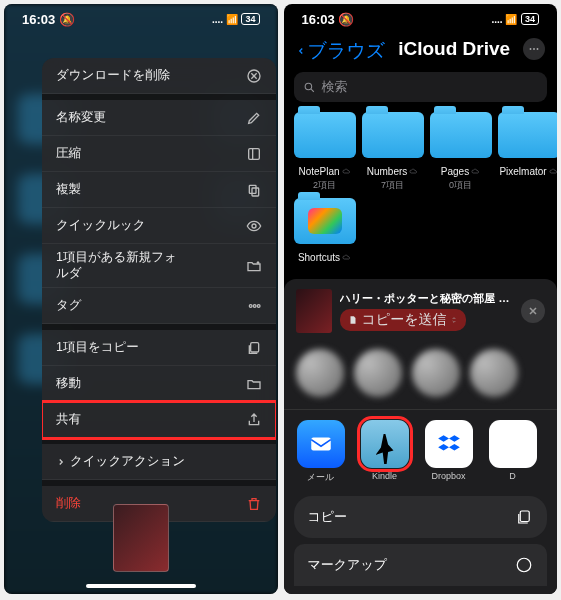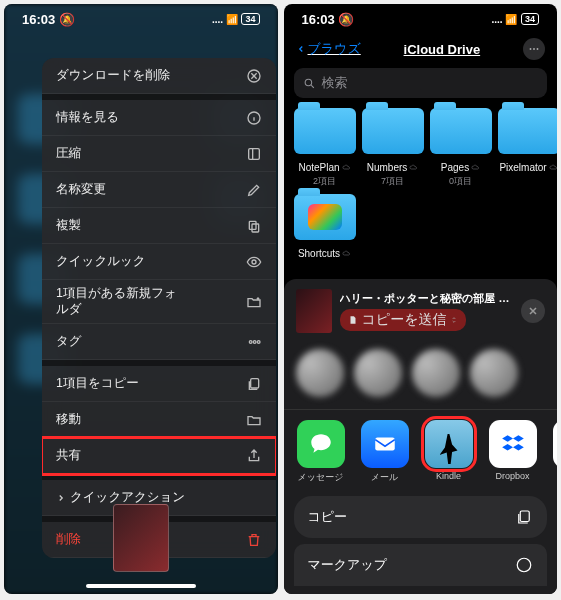--- a/index.html
+++ b/index.html
@@ -90,22 +90,22 @@
   .home-indicator {
     position: absolute;
     bottom: 6px; left: 50%;
     transform: translateX(-50%);
     width: 110px; height: 4px;
     background: #fff; border-radius: 3px;
   }
 
   
   .nav-row {
-    display: flex; align-items: center; justify-content: space-between;
-    padding: 4px 12px; font-size: 13px; text-decoration: underline;
+    display: flex; align-items: flex-start; justify-content: space-between;
+    padding: 4px 12px; font-size: 19px;
   }
   .nav-back { color: #0a84ff; display: flex; align-items: center; gap: 2px; }
   .nav-title { font-weight: 600; color: #fff; }
   .nav-more {
     width: 22px; height: 22px; border-radius: 50%;
     background: #2c2c2e; display: flex; align-items: center; justify-content: center;
   }
   .search-bar {
     margin: 4px 10px;
     background: #1c1c1e;
@@ -242,37 +242,30 @@
     <div class="context-menu">
       <div class="menu-item">
         <span>ダウンロードを削除</span>
         <svg class="icon" viewBox="0 0 24 24" fill="none" stroke="#ccc" stroke-width="2">
             <circle cx="12" cy="12" r="9"></circle>
             <path d="M8 8l8 8M16 8l-8 8"></path>
           </svg>
       </div>
       <div class="menu-group-break"></div>
       <div class="menu-item">
-        <span>情報を見る</span>
-        <svg class="icon" viewBox="0 0 24 24" fill="none" stroke="#ccc" stroke-width="2">
-            <circle cx="12" cy="12" r="9"></circle>
-            <path d="M12 8h.01M12 11v5"></path>
+        <span>名称変更</span>
+        <svg class="icon" viewBox="0 0 24 24" fill="none" stroke="#ccc" stroke-width="2">
+            <path d="M4 20l4-1 11-11-3-3L5 16l-1 4z"></path>
           </svg>
       </div>
       <div class="menu-item">
         <span>圧縮</span>
         <svg class="icon" viewBox="0 0 24 24" fill="none" stroke="#ccc" stroke-width="2">
             <rect x="4" y="4" width="16" height="16" rx="2"></rect>
             <path d="M10 4v16"></path>
-          </svg>
-      </div>
-      <div class="menu-item">
-        <span>名称変更</span>
-        <svg class="icon" viewBox="0 0 24 24" fill="none" stroke="#ccc" stroke-width="2">
-            <path d="M4 20l4-1 11-11-3-3L5 16l-1 4z"></path>
           </svg>
       </div>
       <div class="menu-item">
         <span>複製</span>
         <svg class="icon" viewBox="0 0 24 24" fill="none" stroke="#ccc" stroke-width="2">
             <rect x="5" y="5" width="10" height="12" rx="1"></rect>
             <rect x="9" y="9" width="10" height="12" rx="1"></rect>
           </svg>
       </div>
       <div class="menu-item">
@@ -461,28 +454,20 @@
 
       <div class="airdrop-row">
         <div class="airdrop-avatar"></div>
         <div class="airdrop-avatar"></div>
         <div class="airdrop-avatar"></div>
         <div class="airdrop-avatar"></div>
       </div>
 
       <div class="app-row">
         <div class="app-cell">
-          <div class="app-icon" style="background:#30d158">
-            <svg width="26" height="26" viewBox="0 0 24 24" fill="#fff">
-                <path d="M12 3c5 0 9 3.3 9 7.4 0 4-4 7.3-9 7.3-1 0-2-.1-2.8-.4L5 20l1-3.4C4.2 15.3 3 13 3 10.4 3 6.3 7 3 12 3z"></path>
-              </svg>
-          </div>
-          <div class="app-label">メッセージ</div>
-        </div>
-        <div class="app-cell">
           <div class="app-icon" style="background:linear-gradient(#33a7ff,#0a5cff)">
             <svg width="26" height="26" viewBox="0 0 24 24" fill="#fff">
                 <rect x="3" y="6" width="18" height="12" rx="2"></rect>
                 <path d="M3 8l9 6 9-6" fill="none" stroke="#0a5cff" stroke-width="1.5"></path>
               </svg>
           </div>
           <div class="app-label">メール</div>
         </div>
         <div class="app-cell highlight">
           <div class="app-icon">

